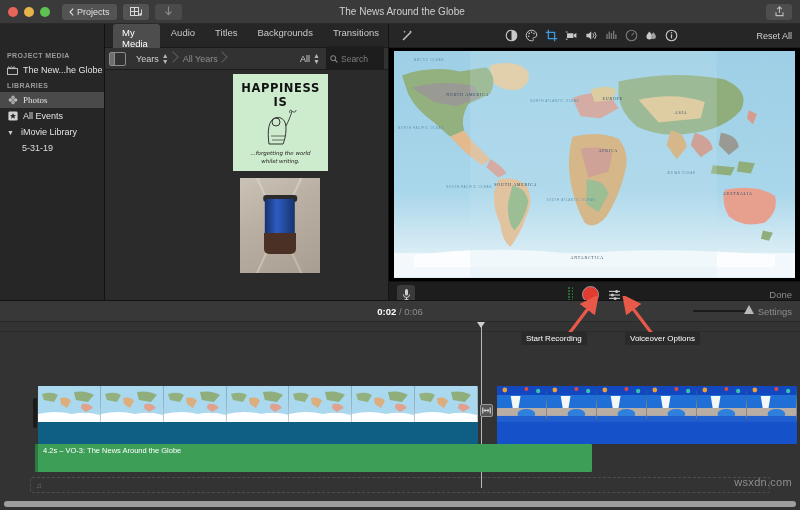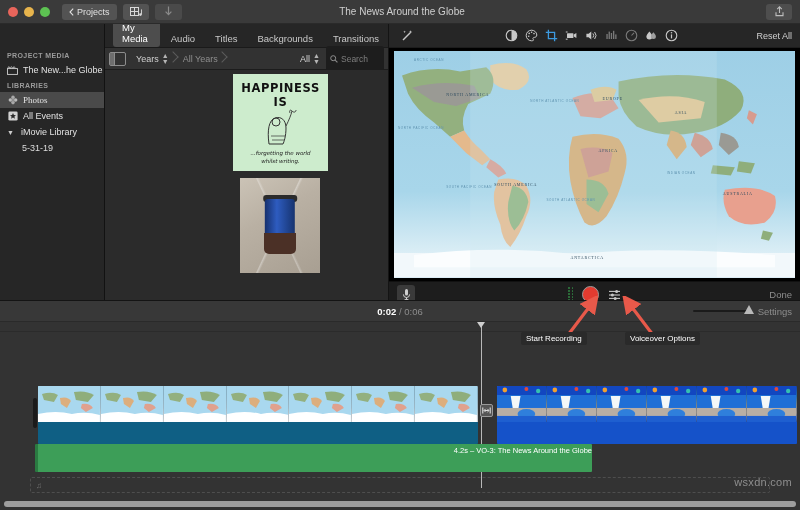--- a/index.html
+++ b/index.html
@@ -58,21 +58,21 @@
     height: 16px; color: #e2e2e2; font-size: 9px; white-space: nowrap;
   }
   .side-item.sel { background: #4a4a4a; font-family: Liberation Serif, serif; }
   .side-item .ic { width: 11px; height: 11px; flex: 0 0 11px; display:flex; align-items:center; justify-content:center;}
   .side-sub { padding-left: 22px; font-size: 9px; color: #ddd; height: 15px; display: flex; align-items: center; }
   .disc { font-size: 7px; color: #ccc; margin-right: 2px; }
 
   
   .browser { flex: 1 1 auto; display: flex; flex-direction: column; background: #2b2b2b; min-width: 0; }
   .tabbar {
-    height: 24px; background: #262626; display: flex; align-items: flex-end;
+    height: 24px; background: #262626; display: flex; align-items: flex-start;
     padding-left: 8px; gap: 2px; flex: 0 0 24px; border-bottom: 1px solid #1a1a1a;
   }
   .tab { font-size: 9.5px; color: #c9c9c9; padding: 3px 9px; border-radius: 3px; }
   .tab.active { background: #4d4d4d; color: #fff; }
 
   .browser-toolbar {
     height: 22px; background: #323232; display: flex; align-items: center;
     gap: 0; padding: 0 4px; flex: 0 0 22px; border-bottom: 1px solid #1c1c1c;
   }
   .sbtoggle { width: 17px; height: 14px; border: 1px solid #8d8d8d; border-radius: 2px;
@@ -173,21 +173,21 @@
   }
   .tc { position:absolute; left:0; right:0; text-align:center; font-size:9.5px; }
   .tc b { color:#fff; font-weight:bold; }
   .tc span { color:#8d8d8d; }
   .zoom-slider { margin-left:auto; display:flex; align-items:center; gap:7px; }
   .zs-track { width:58px; height:2px; background:#1b1b1b; border-radius:1px; position:relative;}
   .zs-knob { position:absolute; right:-3px; top:-5px; width:0;height:0;
     border-left:5px solid transparent;border-right:5px solid transparent;border-bottom:9px solid #b9b9b9;}
   .settings { font-size:9.5px; color:#8d8d8d; }
 
-  .timeline { flex:1 1 auto; background:#333; position:relative; overflow:hidden;text-align:right; }
+  .timeline { flex:1 1 auto; background:#333; position:relative; overflow:hidden; }
   .ruler { height:10px; background:#333; position:relative; border-bottom:1px solid #2b2b2b;}
   .playhead { position:absolute; top:0; bottom:14px; width:1px; background:#b9b9b9; }
   .ph-cap { position:absolute; top:0; left:-4px; width:0;height:0;
     border-left:4.5px solid transparent;border-right:4.5px solid transparent;border-top:6px solid #cdcdcd;}
 
   .clip { position:absolute; overflow:hidden; border-radius:1px; }
   .vclip-film { width:100%; height:62%; position:relative; overflow:hidden; display:flex;}
   .vclip-aud { width:100%; height:38%; }
   .mapfilm { flex:1 1 0; min-width:0; border-right:1px solid rgba(0,0,0,.18);
     background: linear-gradient(180deg,#a8d7ef 0%,#a8d7ef 22%,#bfe0f2 60%,#eef6fb 88%,#fff 100%);

